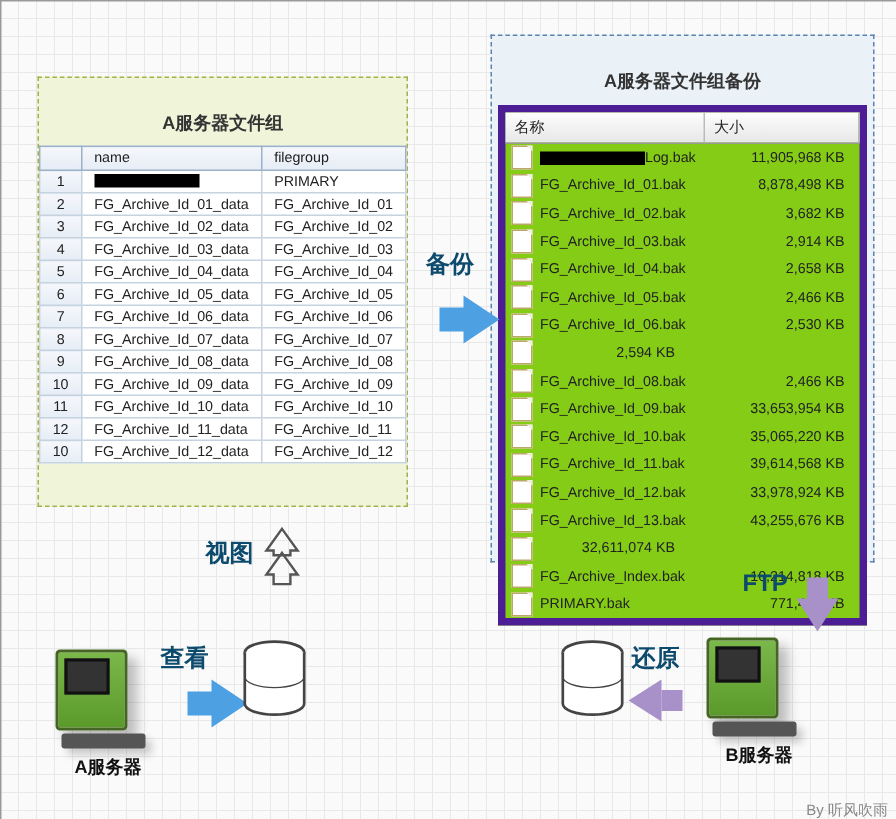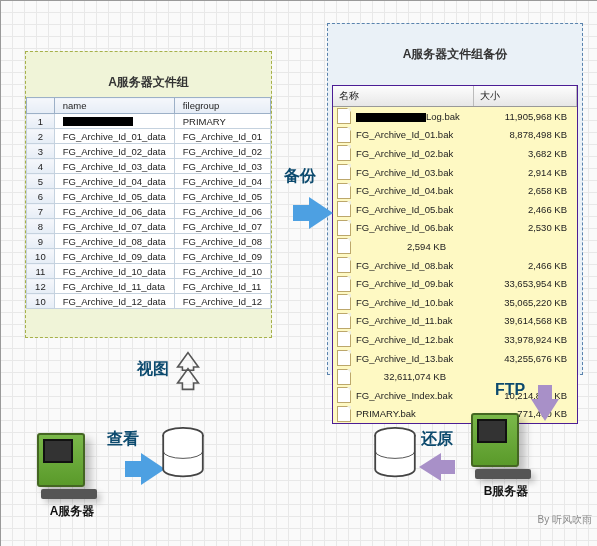--- a/index.html
+++ b/index.html
@@ -57,23 +57,23 @@
     border:1px solid #c5d2df;
     padding: 1.5px 8px;
     white-space: nowrap;
   }
   .tbl .rownum {
     background: linear-gradient(#f5f7fb,#e6edf6);
     text-align:center;
     width:18px;
   }
   .filelist {
-    margin: 16px 4px;
-    background:#fef9c3;
-    border:1px solid #4c1d95;
+    margin: 1px 4px;
+    background:#84cc16;
+    border:5px solid #4c1d95;
   }
   .filelist-head {
     display:flex;
     border-bottom:1px solid #999;
     background: linear-gradient(#fdfdfd,#e7e7e7);
   }
   .filelist-head > div {
     padding:3px 6px;
     border-right:1px solid #bbb;
     font-size:10px;
@@ -167,21 +167,21 @@
     box-shadow: 4px 4px 6px rgba(0,0,0,0.2);
   }
   .server-label{
     text-align:center;font-size:12px;font-weight:bold;margin-top:4px;color:#111;
   }
   .cylinder{
     position:absolute;width:48px;height:54px;
   }
   .cylinder svg{width:100%;height:100%;}
   .credit {
-    position:absolute; right:6px; bottom:20px; color:#888; font-size:10px;
+    position:absolute; right:6px; bottom:0; color:#888; font-size:10px;
   }
   .redact {
     display:inline-block; width:70px; height:9px; background:#000; vertical-align:middle;
   }
 </style>
 </head>
 <body>
 
 <div class="panel panel-a">
   <div class="panel-title">A服务器文件组</div>
@@ -396,19 +396,19 @@
     <path d="M2 10 L2 48 A22 8 0 0 0 46 48 L46 10" fill="#fff" stroke="#444" stroke-width="2"></path>
     <path d="M2 28 A22 8 0 0 0 46 28" fill="none" stroke="#444" stroke-width="1"></path>
   </svg>
 </div>
 
 <div class="server" style="left:36px;top:432px;">
   <div class="server-body"></div>
   <div class="server-base"></div>
   <div class="server-label">A服务器</div>
 </div>
-<div class="server" style="left:470px;top:412px;">
+<div class="server" style="left:470px;top:424px;">
   <div class="server-body"></div>
   <div class="server-base"></div>
   <div class="server-label">B服务器</div>
 </div>
 
 <div class="credit">By 听风吹雨</div>
 
 </body></html>

